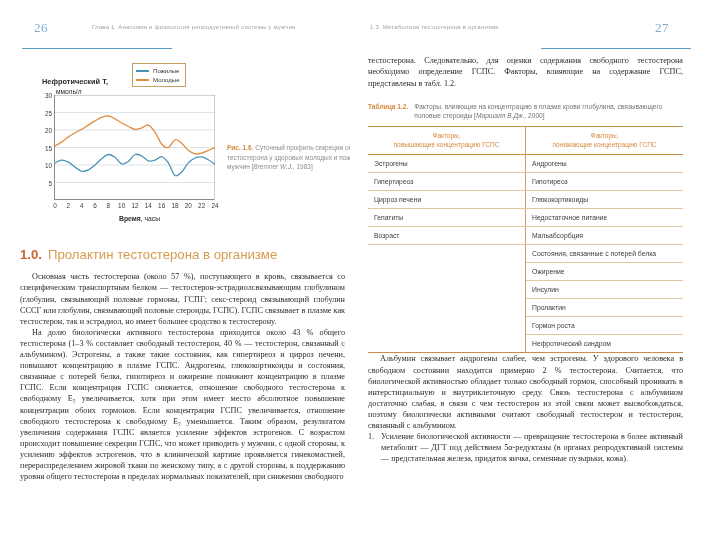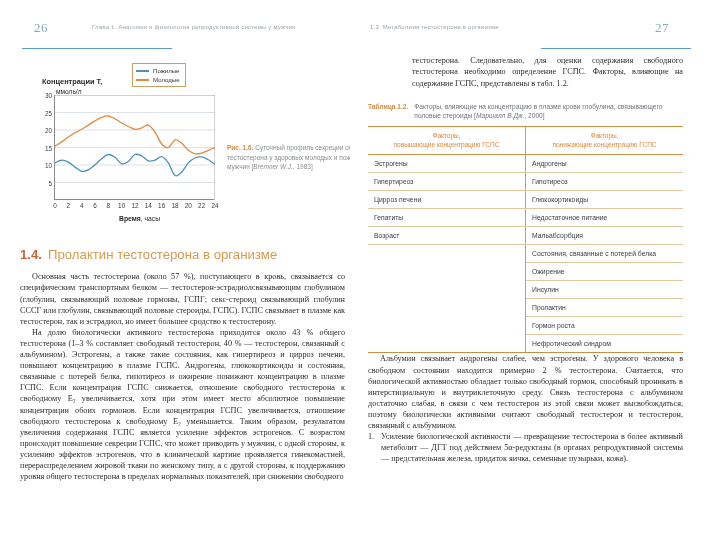--- a/index.html
+++ b/index.html
@@ -95,21 +95,21 @@
 
   
   p.body{
     margin:0 0 0 0;
     font-size:8.2px;line-height:11.1px;
     text-align:justify;text-indent:12px;
     color:#2b2b2b;
     hyphens:auto;
   }
   p.body + p.body{margin-top:0px;}
-  p.noind{text-indent:0;margin-left:44px;}
+  p.noind{text-indent:0;}
 
   
   .table-block{margin-top:13px;}
   .tbl-cap{
     font-family:"Liberation Sans",sans-serif;
     font-size:6.6px;line-height:9.4px;color:#6f767c;
     display:flex;
   }
   .tbl-cap .lbl{color:#d8893b;font-weight:bold;white-space:nowrap;margin-right:6px;}
   .tbl-cap .src{font-style:italic;}
@@ -157,21 +157,21 @@
     <div class="runhead">
       <span class="folio">26</span>
       <span class="rh-text">Глава 1.  Анатомия и физиология репродуктивной системы у мужчин</span>
     </div>
     <div class="rule"></div>
 
     <div class="figure-block">
       <div class="chart-area">
 
         <div class="ylab">
-          <span>Концентрации Т,</span>
+          <span>Нефротический Т,</span>
           <span class="u">ммоль/л</span>
         </div>
 
         <div class="legend">
           <div class="legend-row">
             <span class="legend-swatch" style="background:#4a93b8"></span>
             <span class="legend-label">Пожилые</span>
           </div>
           <div class="legend-row">
             <span class="legend-swatch" style="background:#e08b3e"></span>
@@ -218,21 +218,21 @@
       </div>
 
       <div class="fig-caption">
         <span class="fignum">Рис. 1.6.</span>
         <span>Суточный профиль секреции общего тестостерона у здоровых молодых и пожилых мужчин [</span><span class="src">Bremner W.J.,</span>
         <span>1983]</span>
       </div>
     </div>
 
     <h2 class="sect">
-      <span class="num">1.4.</span><span>Пролактин тестостерона в организме</span>
+      <span class="num">1.0.</span><span>Пролактин тестостерона в организме</span>
     </h2>
 
     <p class="body">Основная часть тестостерона (около 57 %), поступающего в кровь, связывается со специфическим транспортным белком — тестостерон-эстрадиолсвязывающим глобулином (глобулин, связывающий половые гормоны, ГСПГ; секс-стероид связывающий глобулин СССГ или глобулин, связывающий половые стероиды, ГСПС). ГСПС связывает в плазме как тестостерон, так и эстрадиол, но имеет большее сродство к тестостерону.</p>
     <p class="body">На долю биологически активного тестостерона приходится около 43 % общего тестостерона (1–3 % составляет свободный тестостерон, 40 % — тестостерон, связанный с альбумином). Эстрогены, а также такие состояния, как гипертиреоз и цирроз печени, повышают концентрацию в плазме ГСПС. Андрогены, глюкокортикоиды и состояния, связанные с потерей белка, гипотиреоз и ожирение понижают концентрацию в плазме ГСПС. Если концентрация ГСПС снижается, отношение свободного тестостерона к свободному Е₂ увеличивается, хотя при этом имеет место абсолютное повышение концентрации обоих гормонов. Если концентрация ГСПС увеличивается, отношение свободного тестостерона к свободному Е₂ уменьшается. Таким образом, результатом увеличения содержания ГСПС является усиление эффектов эстрогенов. С возрастом происходит повышение секреции ГСПС, что может приводить у мужчин, с одной стороны, к усилению эффектов эстрогенов, что в клинической картине проявляется гинекомастией, перераспределением жировой ткани по женскому типу, а с другой стороны, к поддержанию уровня общего тестостерона в пределах нормальных показателей, при снижении свободного</p>
   </div>
 
   <div class="page page-right">
 
     <div class="runhead">
       <span class="rh-text">1.3.  Метаболизм тестостерона в организме</span>

